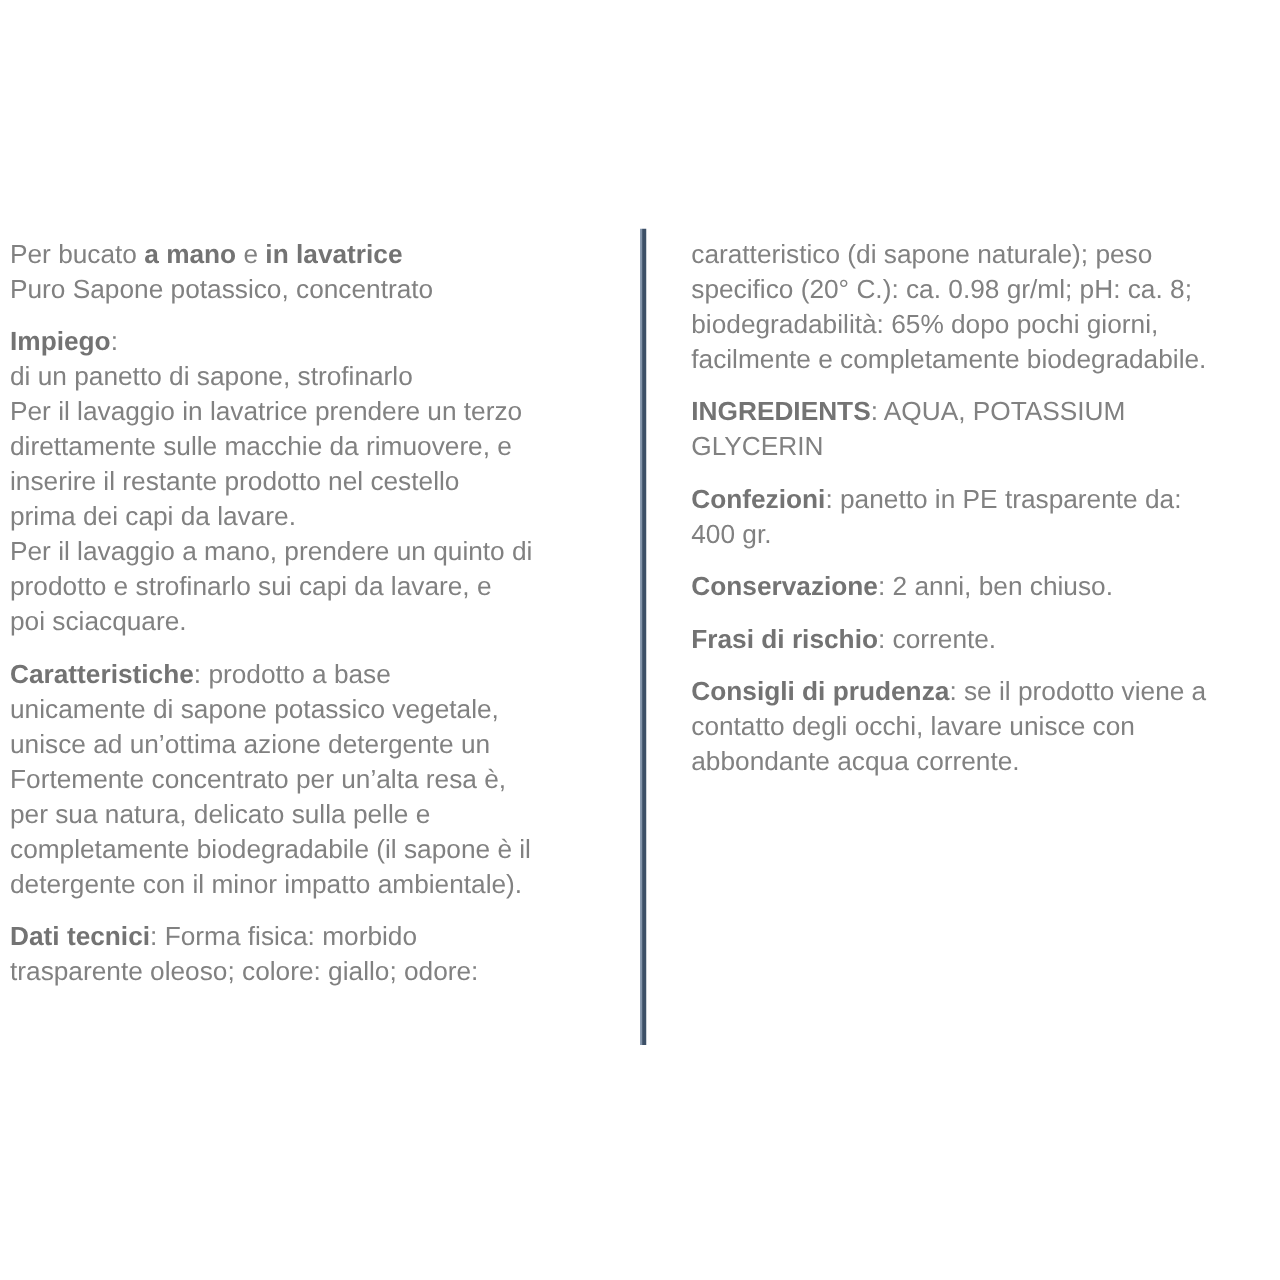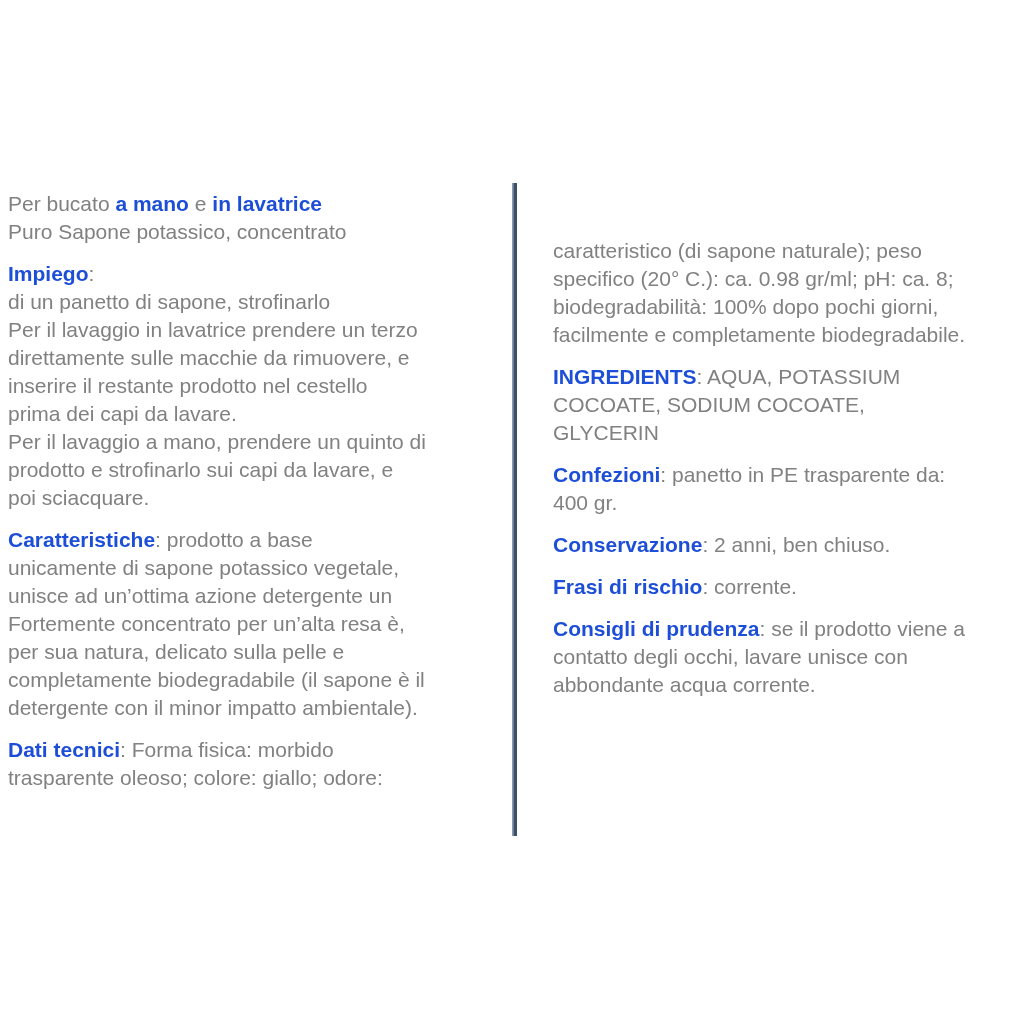--- a/index.html
+++ b/index.html
@@ -22,40 +22,39 @@
     position: absolute;
     top: 190px;
   }
   .col-left {
     left: 8px;
     width: 492px;
   }
   .col-right {
     left: 553px;
     width: 465px;
-    margin-top: 47px;
   }
   .divider {
     position: absolute;
     left: 512px;
     top: 183px;
     width: 5px;
     height: 653px;
     background: linear-gradient(to right, #8a9bb0 0%, #8a9bb0 22%, #3d5067 45%, #3d5067 100%);
   }
   .para {
     margin: 0 0 14px 0;
     padding: 0;
   }
   .line {
     display: block;
     white-space: pre;
   }
   .h {
-    color: #1d4ed8;
+    color: #737373;
     font-weight: bold;
   }
 </style>
 </head>
 <body>
 
 <div class="page">
 
   <div class="col col-left">
 
@@ -93,27 +92,26 @@
 
   </div>
 
   <div class="divider"></div>
 
   <div class="col col-right">
 
     <p class="para">
       <span class="line">caratteristico (di sapone naturale); peso</span>
       <span class="line">specifico (20° C.): ca. 0.98 gr/ml; pH: ca. 8;</span>
-      <span class="line">biodegradabilità: 100% dopo pochi giorni,</span>
+      <span class="line">biodegradabilità: 65% dopo pochi giorni,</span>
       <span class="line">facilmente e completamente biodegradabile.</span>
     </p>
 
     <p class="para">
       <span class="line"><span class="h">INGREDIENTS</span><span>: AQUA, POTASSIUM</span></span>
-      <span class="line">COCOATE, SODIUM COCOATE,</span>
       <span class="line">GLYCERIN</span>
     </p>
 
     <p class="para">
       <span class="line"><span class="h">Confezioni</span><span>: panetto in PE trasparente da:</span></span>
       <span class="line">400 gr.</span>
     </p>
 
     <p class="para">
       <span class="line"><span class="h">Conservazione</span><span>: 2 anni, ben chiuso.</span></span>

